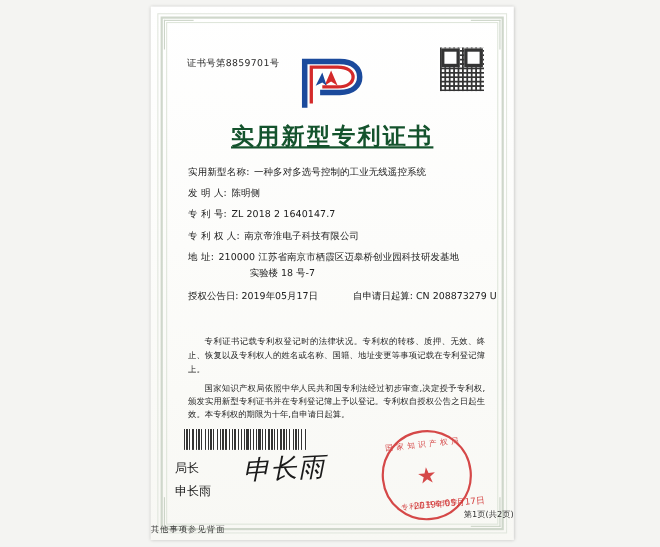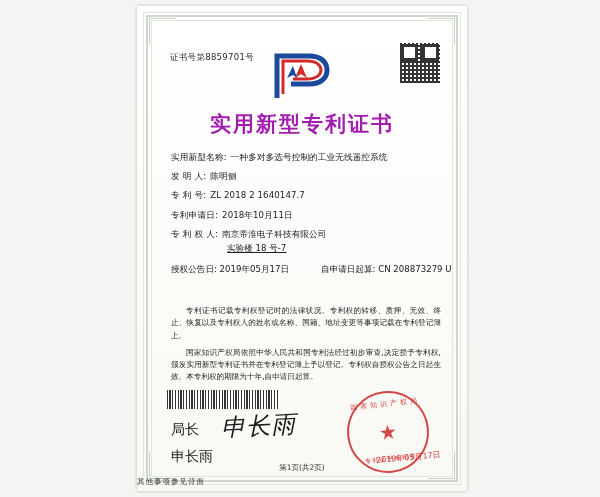--- a/index.html
+++ b/index.html
@@ -111,21 +111,22 @@
   .title {
     position: absolute;
     left: 0;
     right: 0;
     top: 104px;
     text-align: center;
     font-family: "DejaVu Sans", "Liberation Sans", sans-serif;
     font-weight: bold;
     font-size: 21px;
     letter-spacing: 2px;
-    color: #a21caf;
+    color: #14532d;
+    text-decoration: underline;
   }
 
   .fields {
     position: absolute;
     left: 34px;
     right: 42px;
     top: 146px;
   }
   .field-row {
     display: flex;
@@ -142,21 +143,20 @@
   }
   .field-value {
     flex: 1 1 auto;
     padding-left: 4px;
     letter-spacing: 0.1px;
   }
   .field-sub {
     font-size: 8.6px;
     color: #202020;
     margin: -5px 0 8.5px 56px;
-    text-decoration: underline;
   }
   .two-col {
     display: flex;
     font-size: 8.6px;
     color: #202020;
     margin-bottom: 8.5px;
   }
   .two-col > div { white-space: nowrap; }
   .two-col .c1 { flex: 0 0 150px; }
 
@@ -180,23 +180,23 @@
     width: 112px;
     height: 19px;
     background-image: repeating-linear-gradient(90deg,
       #111 0 1px, #fff 1px 2px, #111 2px 4px, #fff 4px 5px,
       #111 5px 6px, #fff 6px 8px, #111 8px 9px, #fff 9px 11px);
     opacity: 0.85;
   }
 
   .sign-block {
     position: absolute;
-    left: 34px;
+    left: 22px;
     top: 410px;
-    font-size: 14px;
+    font-size: 11px;
     color: #202020;
     line-height: 1.9;
   }
   .signature {
     position: absolute;
     left: 84px;
     top: 404px;
     font-family: "DejaVu Serif", "Liberation Serif", serif;
     font-size: 24px;
     color: #1a1a1a;
@@ -249,21 +249,21 @@
     color: #cf2a2a;
     transform: rotate(-5deg);
     opacity: 0.9;
     white-space: nowrap;
   }
 
   .page-no {
     position: absolute;
     left: 0; right: 0;
     bottom: 18px;
-    text-align: center;
+    text-align: right;
     font-size: 7.5px;
     color: #333;
   }
   .footer-note {
     position: absolute;
     left: 0; right: 0;
     bottom: 4px;
     font-size: 7.5px;
     color: #3a3a3a;
     letter-spacing: 1px;
@@ -304,26 +304,26 @@
       </div>
       <div class="field-row">
         <span class="field-label">发 明 人:</span>
         <span class="field-value">陈明侧</span>
       </div>
       <div class="field-row">
         <span class="field-label">专 利 号:</span>
         <span class="field-value">ZL 2018 2 1640147.7</span>
       </div>
       <div class="field-row">
-        <span class="field-label">专利申请日:</span>
-        <span class="field-value">2018年10月11日</span>
-      </div>
-      <div class="field-row">
         <span class="field-label">专 利 权 人:</span>
         <span class="field-value">南京帝淮电子科技有限公司</span>
+      </div>
+      <div class="field-row">
+        <span class="field-label">地    址:</span>
+        <span class="field-value">210000 江苏省南京市栖霞区迈皋桥创业园科技研发基地</span>
       </div>
       <div class="field-sub">实验楼 18 号-7</div>
       <div class="two-col">
         <div class="c1">
           <span>授权公告日:</span>
           <span>2019年05月17日</span>
         </div>
         <div>
           <span>自申请日起算:</span>
           <span>CN 208873279 U</span>

